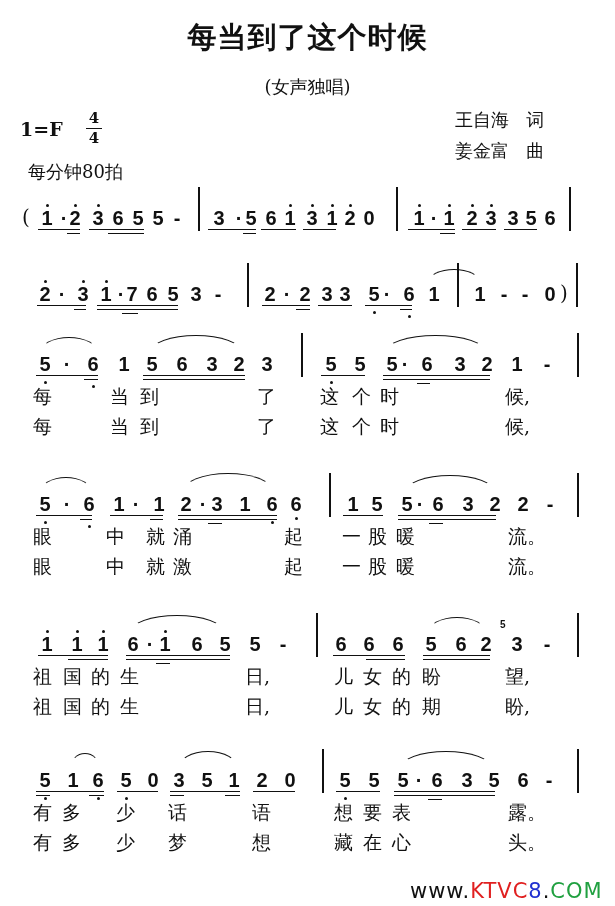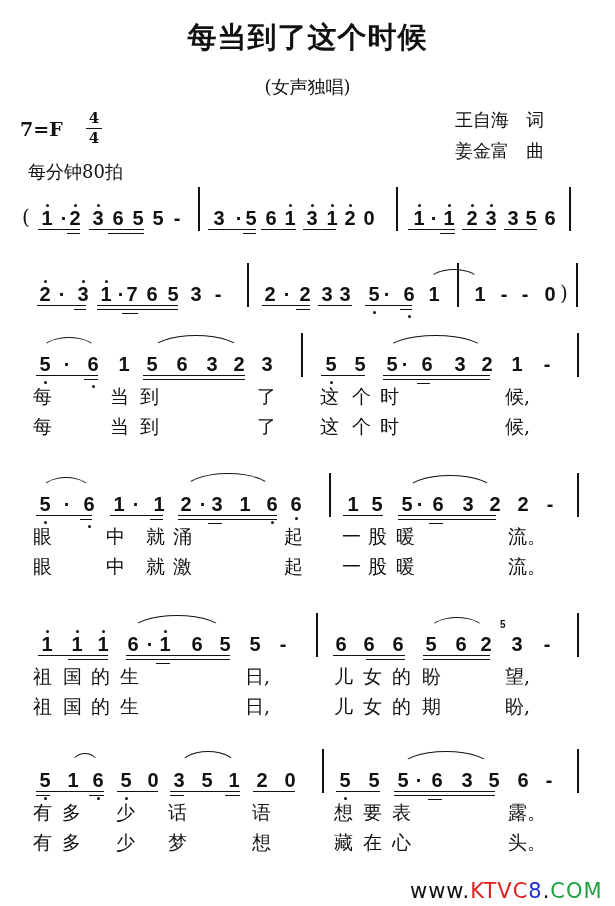--- a/index.html
+++ b/index.html
@@ -29,21 +29,21 @@
   .grace { position:absolute; font-size:10px; font-weight:bold; font-family:"Liberation Sans", sans-serif; }
   .watermark { left:410px; top:879px; font-size:21px; font-family:"DejaVu Sans", sans-serif; letter-spacing:1px; }
 </style>
 </head>
 <body>
 
 <div class="abs title">每当到了这个时候</div>
 <div class="abs subtitle">(女声独唱)</div>
 <div class="abs credit" style="left:455px; top:108px;">王自海   词</div>
 <div class="abs credit" style="left:455px; top:139px;">姜金富   曲</div>
-<div class="abs key">7=F</div>
+<div class="abs key">1=F</div>
 <div class="abs meter">
   <div>4</div>
   <div class="bar"></div>
   <div>4</div>
 </div>
 <div class="abs tempo">每分钟80拍</div>
 
 <div id="score">
     <div class="paren" style="left: 22px; top: 205px;">(</div>
     <div class="note" style="left: 40px; top: 207px;">1</div>

